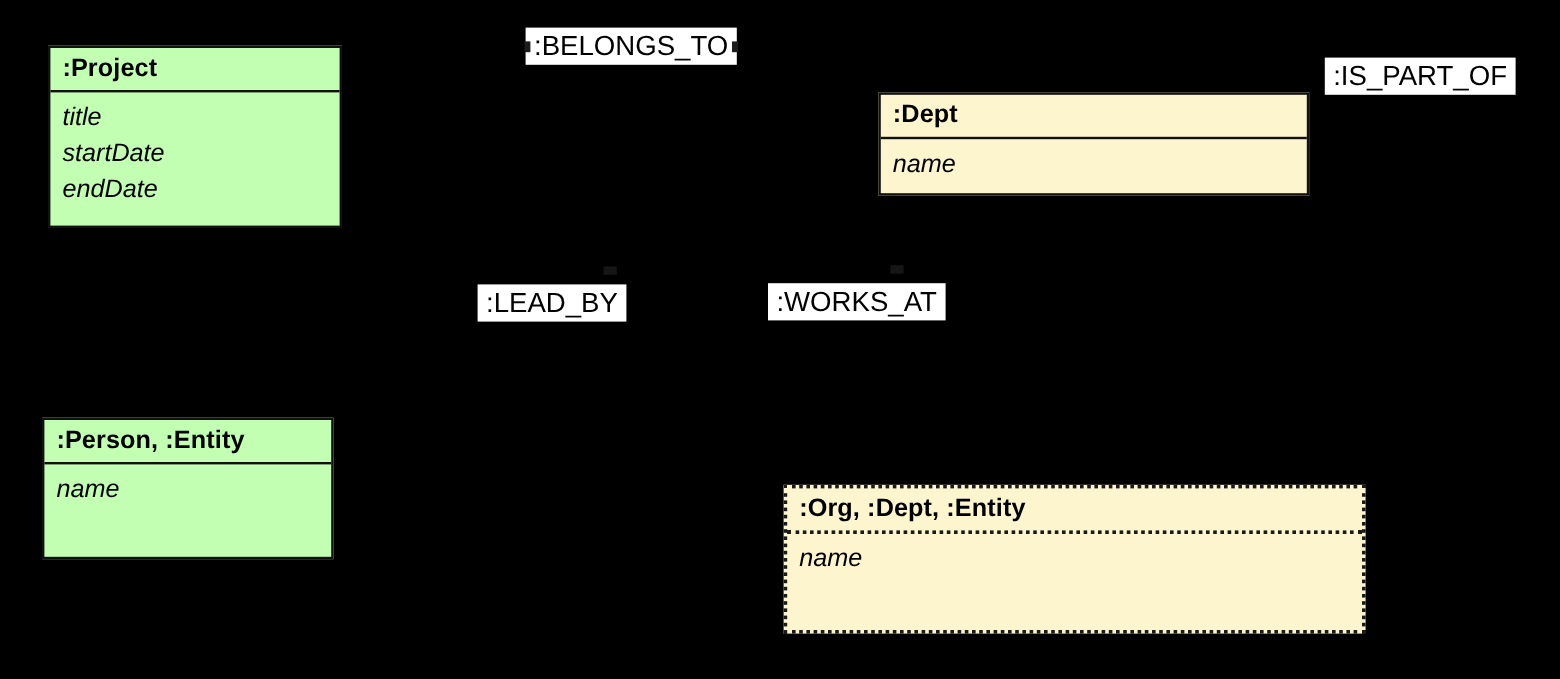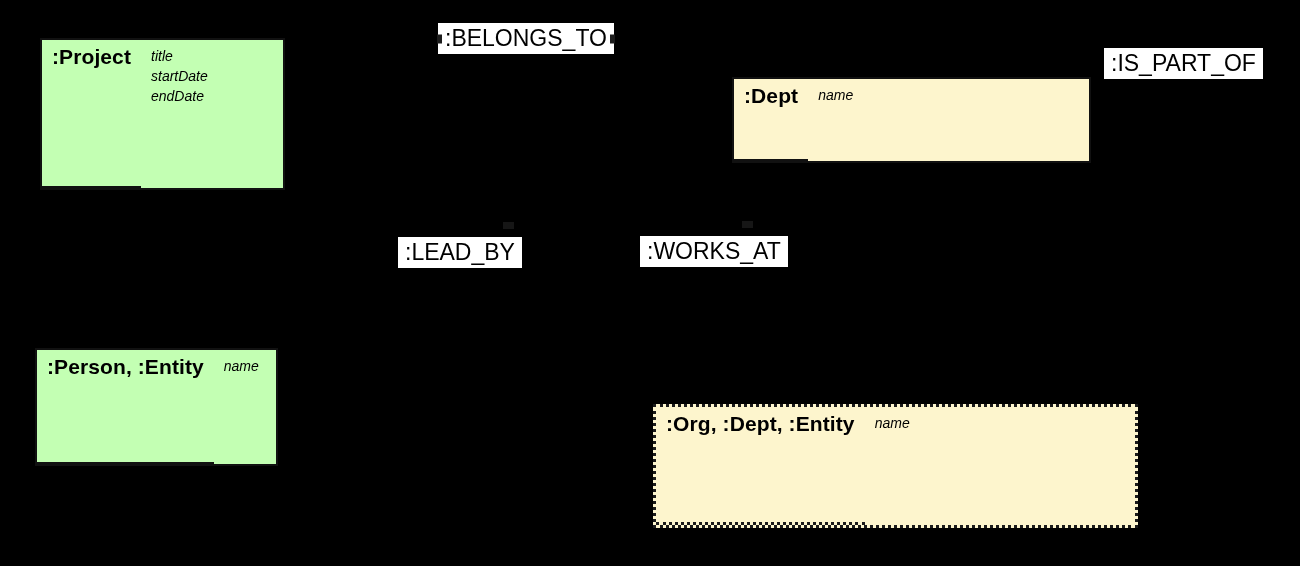--- a/index.html
+++ b/index.html
@@ -18,20 +18,21 @@
     background: #000000;
     overflow: hidden;
   }
 
   
   .node {
     position: absolute;
     box-sizing: border-box;
     border: 2px solid #111111;
     display: flex;
+    flex-direction: column;
   }
   .node.green   { background: #c3ffb3; }
   .node.yellow  { background: #fdf5cd; }
   .node.dotted  { border: 3px dotted #1a1a1a; }
 
   .node-header {
     box-sizing: border-box;
     padding: 5px 10px 6px 10px;
     font-size: 21px;
     font-weight: bold;
@@ -43,21 +44,21 @@
   .node.dotted > .node-header {
     border-bottom: 3px dotted #1a1a1a;
   }
 
   .node-body {
     box-sizing: border-box;
     padding: 6px 10px 8px 10px;
     flex: 1 1 auto;
   }
   .attr {
-    font-size: 14px;
+    font-size: 21px;
     font-style: italic;
     color: #000000;
     line-height: 1.44;
     white-space: nowrap;
   }
 
   
   .edge-label {
     position: absolute;
     background: #ffffff;

